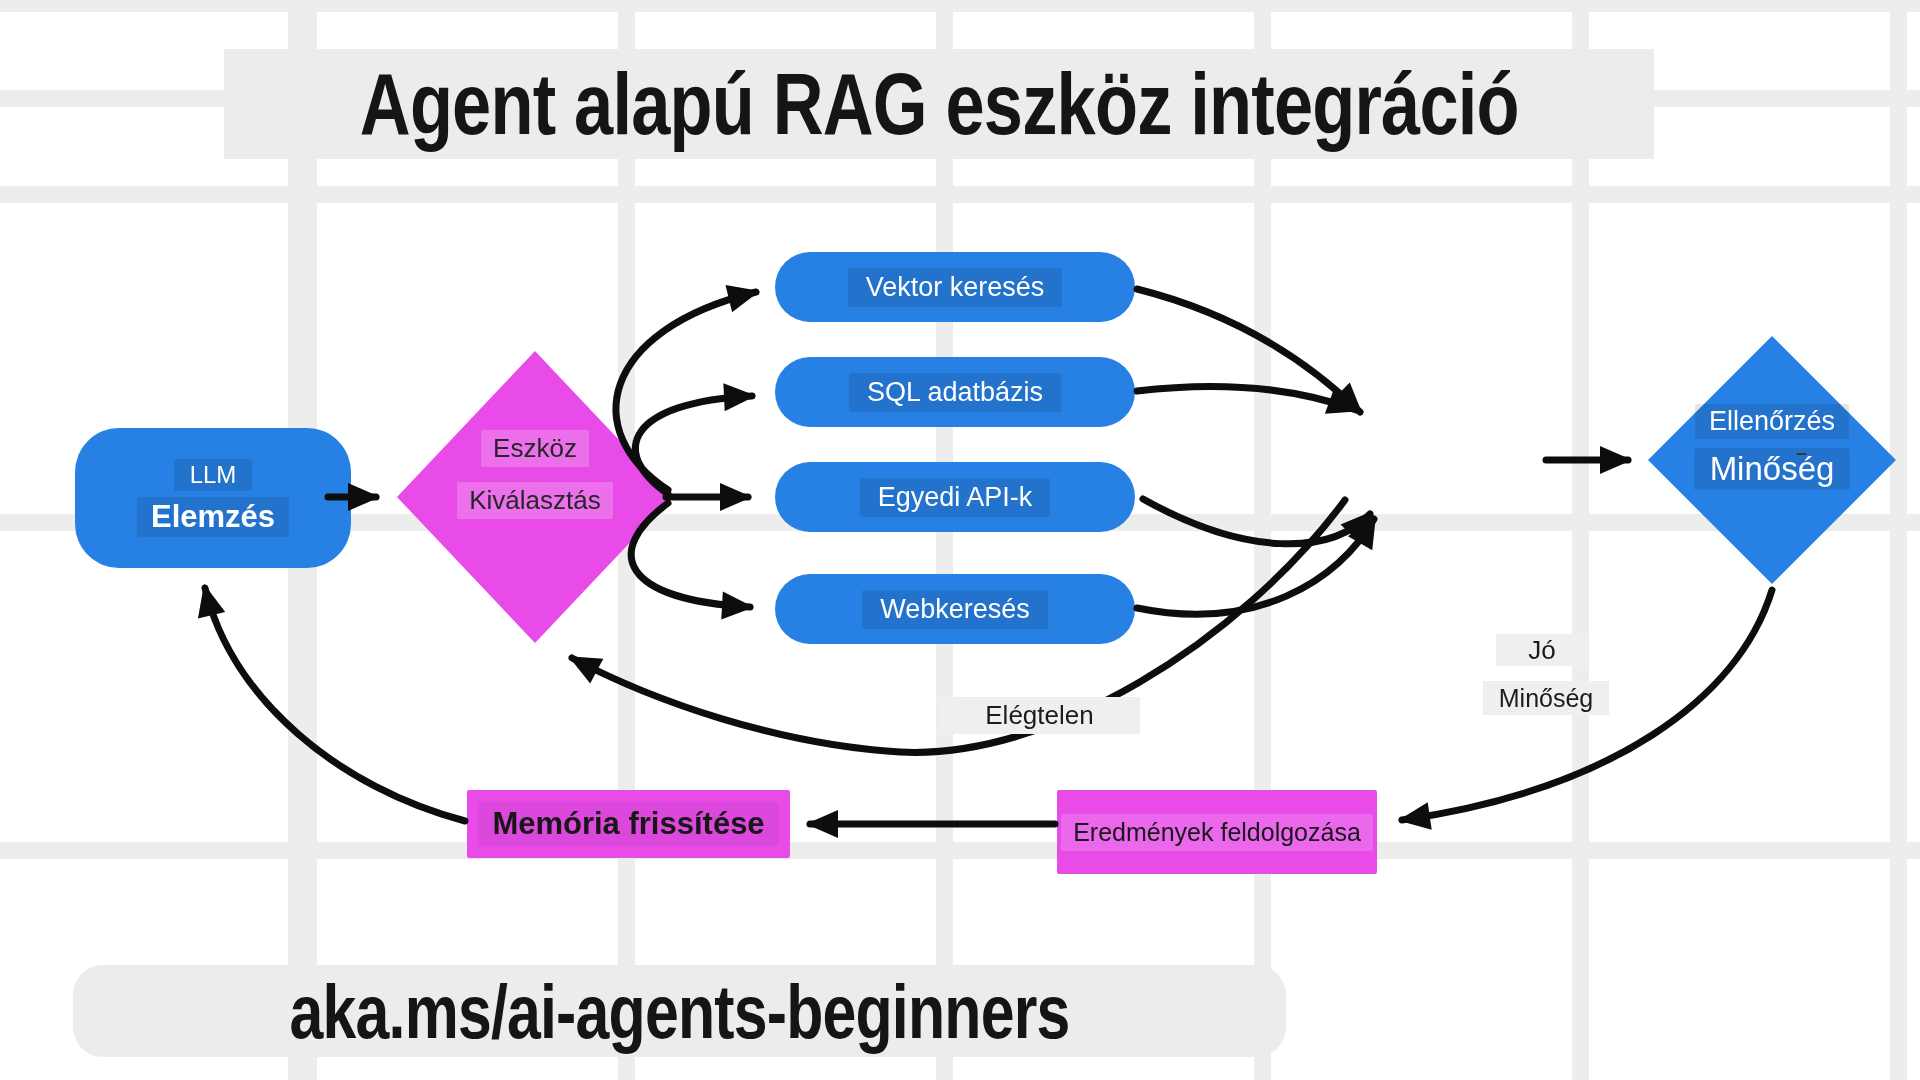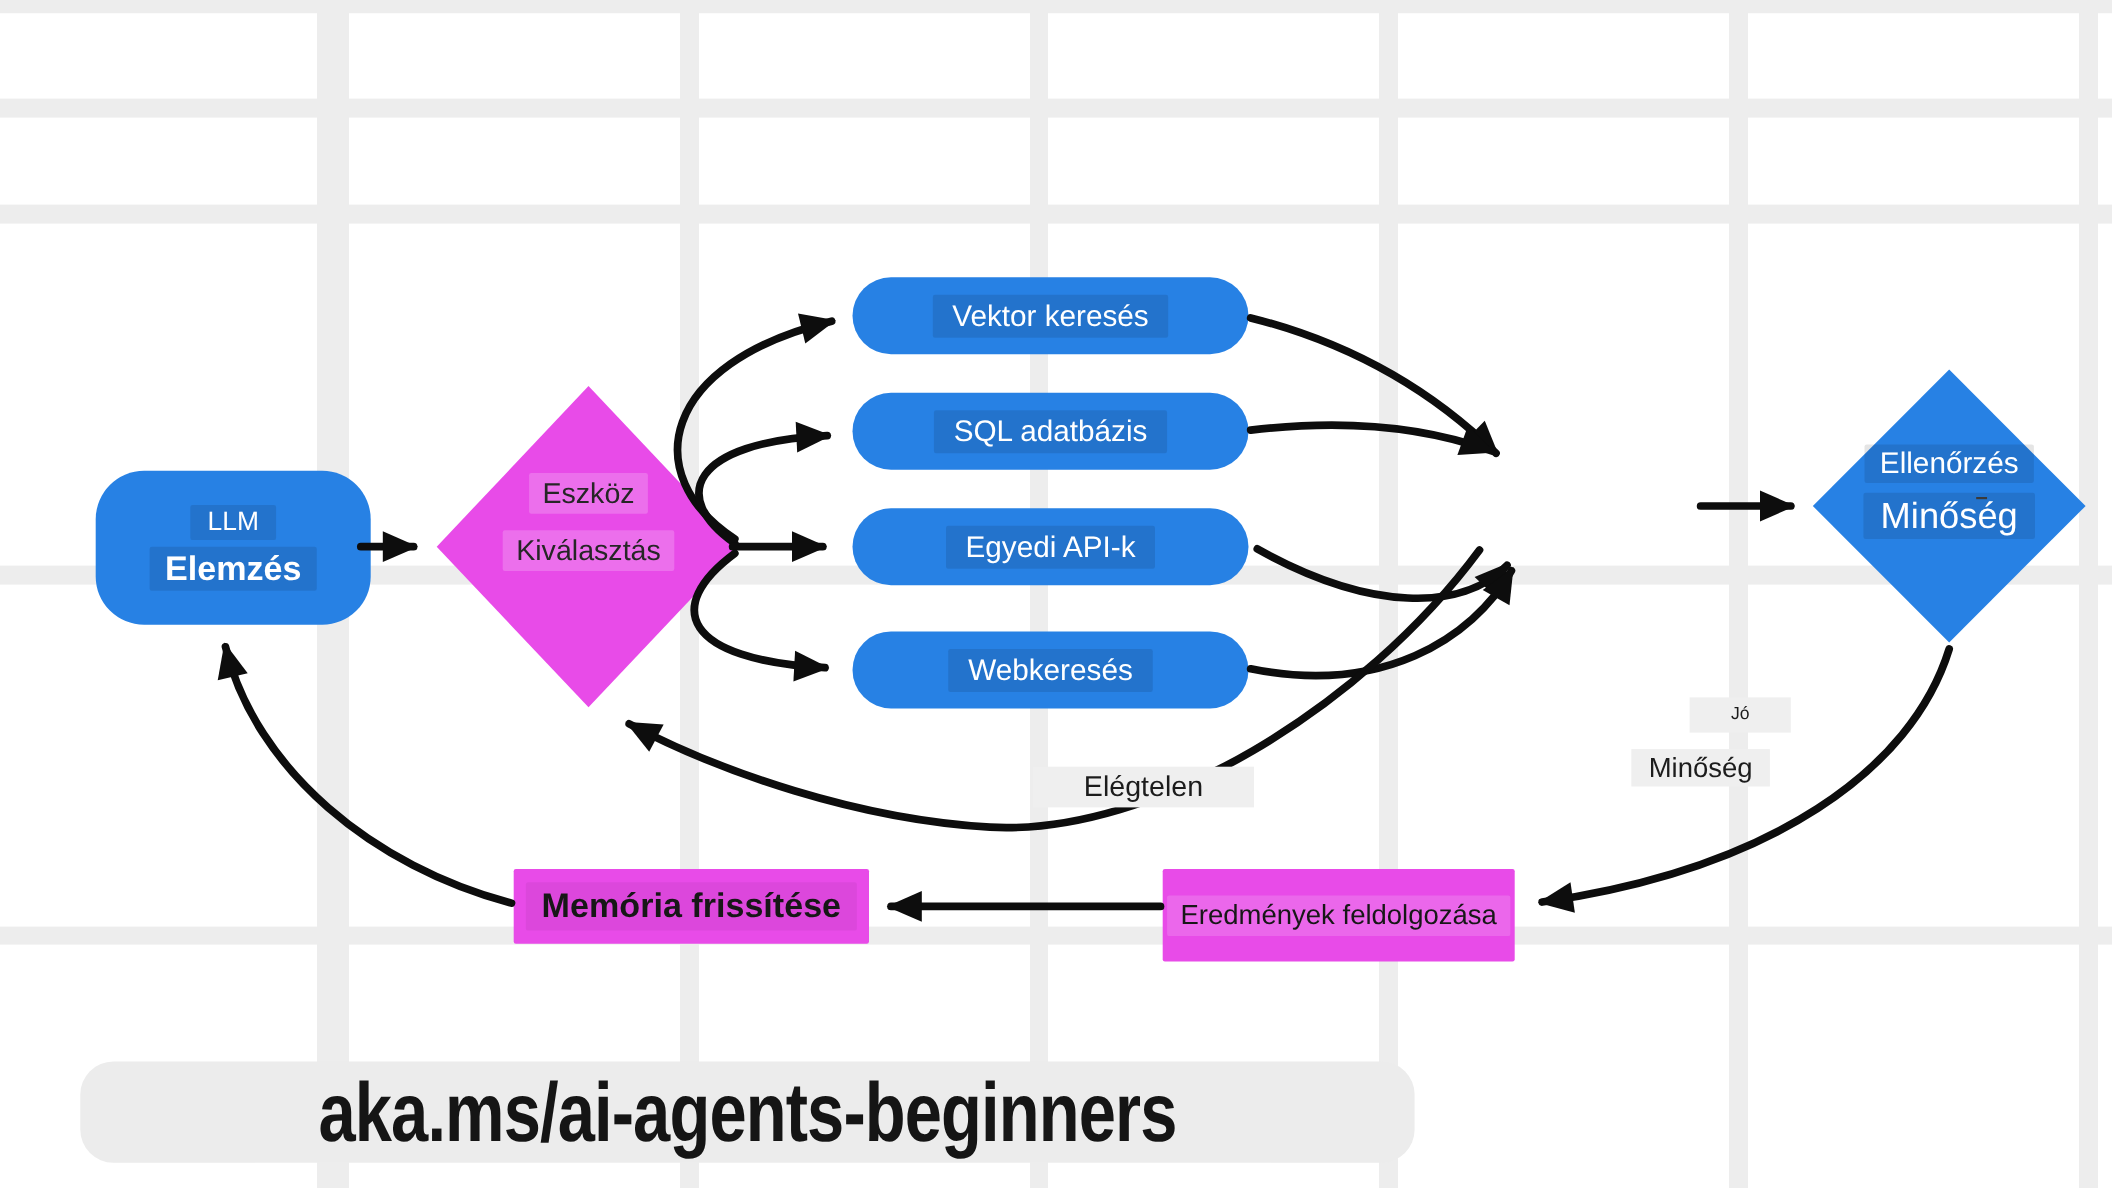--- a/index.html
+++ b/index.html
@@ -21,21 +21,21 @@
   .title-box{left:224px; top:49px; width:1430px; height:110px;}
   .title-text{font-size:88px; font-weight:600; color:#151515; letter-spacing:-1px;}
   .footer-box{left:73px; top:965px; width:1213px; height:92px;border-radius:30px;}
   .footer-text{font-size:76px; font-weight:600; color:#151515; letter-spacing:-1px;}
 
   .node{display:flex; flex-direction:column; align-items:center; justify-content:center; z-index:2;}
   .blue{background:#2781E4; color:#ffffff;}
   .magenta{background:#E84BE8; color:#1a1a1a;}
   .pill{left:775px; width:360px; height:70px; border-radius:35px;}
   .pill .inner{font-size:27px; background:rgba(0,0,0,0.10); padding:4px 18px; border-radius:2px; white-space:nowrap;}
-  .llm-box{left:75px; top:428px; width:250px; height:140px; border-radius:44px; gap:6px;margin-left:12px;}
+  .llm-box{left:75px; top:428px; width:276px; height:140px; border-radius:44px; gap:6px;}
   .llm-line1{font-size:24px; background:rgba(0,0,0,0.10); padding:2px 16px; border-radius:2px;}
   .llm-line2{font-size:31px; font-weight:600; background:rgba(0,0,0,0.10); padding:2px 14px; border-radius:2px;}
   .rect-node{height:70px; border-radius:2px;}
   .rect-node .inner{background:rgba(255,255,255,0.16); border-radius:2px; white-space:nowrap;}
   .agg-box{left:1220px; top:425px; width:322px;}
   .agg-box .inner{font-size:24px; padding:4px 12px; color:#171717;}
   .proc-box{left:1057px; top:790px; width:320px; height:84px;}
   .proc-box .inner{font-size:25px; padding:4px 12px; color:#171717;}
   .mem-box{left:467px; top:790px; width:323px; height:68px;font-weight:bold;}
   .mem-box .inner{font-size:31px; padding:4px 14px; color:#171717; background:rgba(0,0,0,0.05);}
@@ -44,29 +44,32 @@
 
   .overlay{z-index:6; display:flex; flex-direction:column; align-items:center; justify-content:center;}
   .sel-text{left:397px; top:430px; width:276px; gap:15px; color:#262626;}
   .sel-text .lbl{font-size:26px; background:rgba(255,255,255,0.20); padding:3px 12px; border-radius:2px; white-space:nowrap;}
   .qc-text{left:1648px; top:404px; width:248px; gap:9px; color:#ffffff;text-align:center;}
   .qc-line1{font-size:27px; background:rgba(0,0,0,0.10); padding:2px 14px; border-radius:2px;}
   .qc-line2{font-size:33px; font-weight:500; background:rgba(0,0,0,0.10); padding:2px 16px; border-radius:2px;}
   .qc-sep{position:absolute; left:1796px; top:441px; font-size:20px; color:#3a3a3a; z-index:7; font-weight:700;}
 
   .edge-label{background:#efefef; color:#1c1c1c; display:flex; align-items:center; justify-content:center; z-index:6;}
-  .good1{left:1496px; top:634px; width:92px; height:32px; font-size:16px;margin-left:40px;}
+  .good1{left:1496px; top:634px; width:92px; height:32px; font-size:26px;}
   .good2{left:1483px; top:681px; width:126px; height:34px; font-size:25px;}
   .insuff{left:939px; top:697px; width:201px; height:37px; font-size:26px;}
 </style>
 </head>
 <body>
 
 <div class="canvas">
 
+  <div class="abs gray-box title-box">
+    <span class="condensed title-text">Agent alapú RAG eszköz integráció</span>
+  </div>
 
   <div class="abs node blue llm-box">
     <span class="llm-line1">LLM</span>
     <span class="llm-line2">Elemzés</span>
   </div>
 
   <div class="abs node blue pill" style="top:357px;">
     <span class="inner">SQL adatbázis</span>
   </div>
   <div class="abs node blue pill" style="top:252px;">

